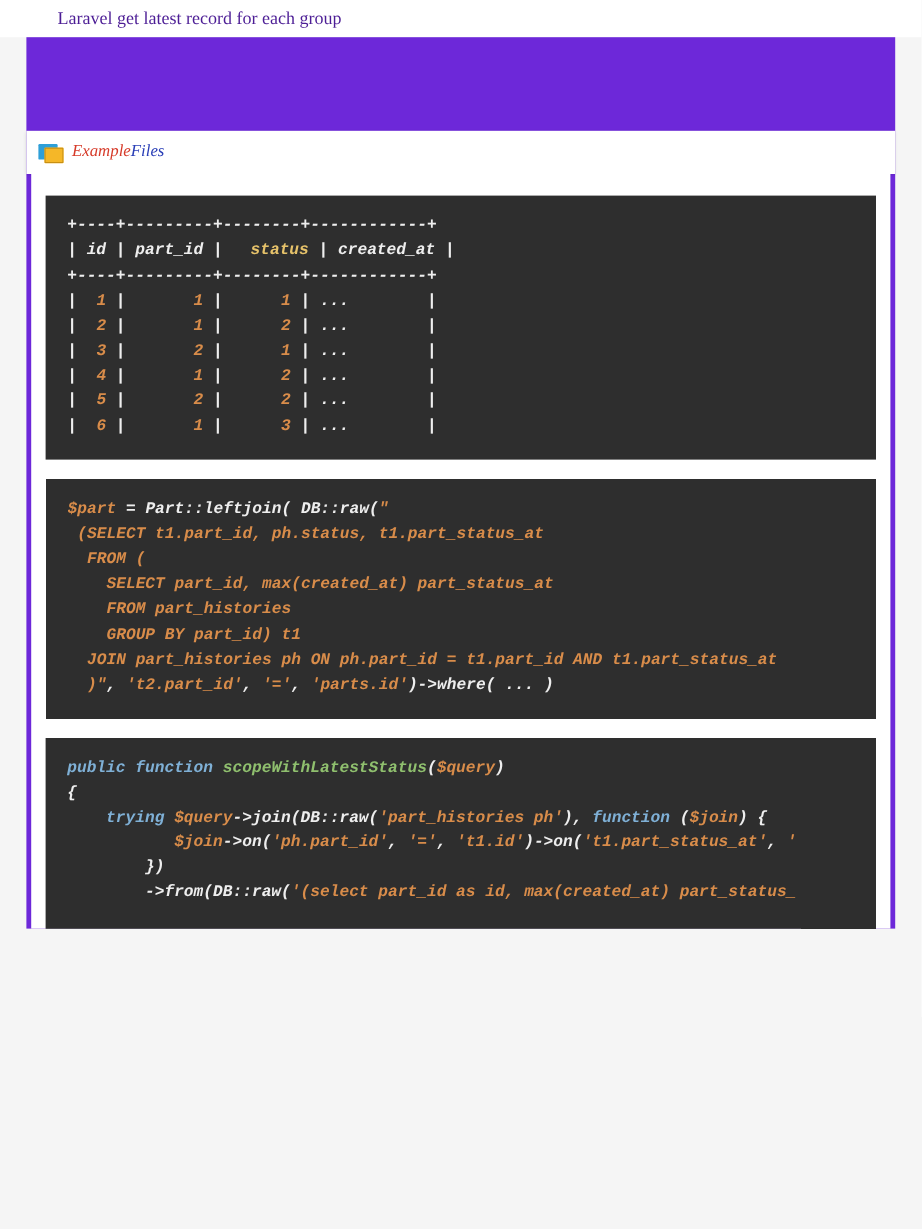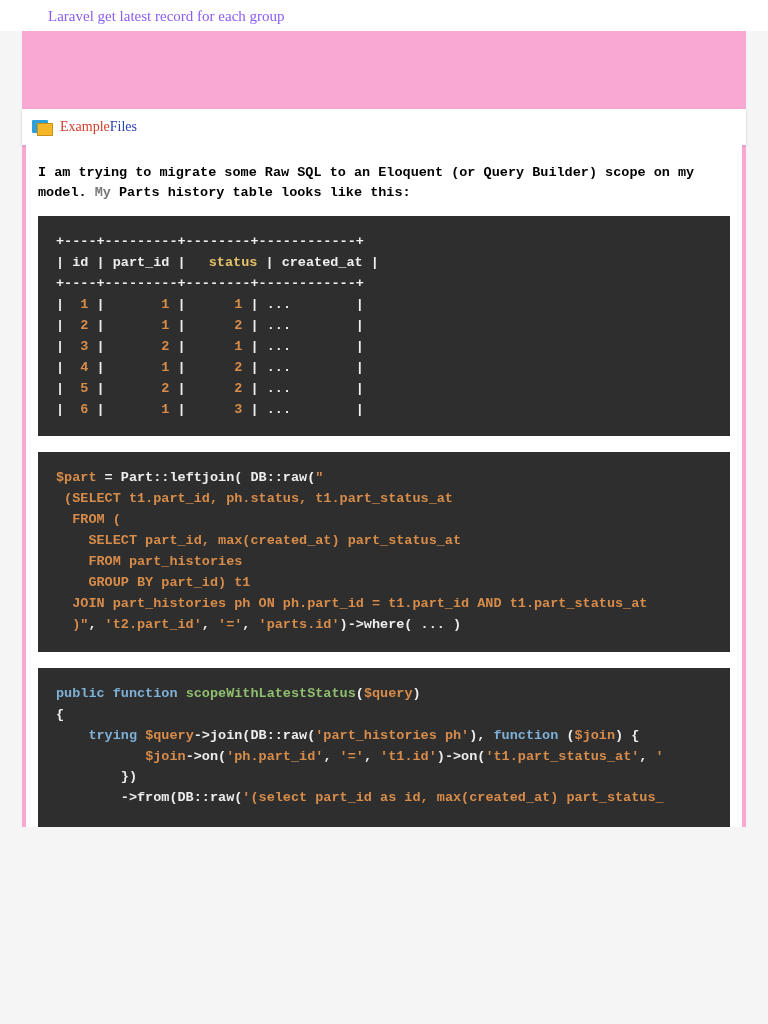--- a/index.html
+++ b/index.html
@@ -6,26 +6,27 @@
     margin: 0;
     padding: 0;
     font-family: Georgia, serif;
     background: #f5f5f5;
     width: 768px;
   }
   .page-title {
     font-family: Georgia, serif;
     font-size: 15px;
     padding: 8px 48px 6px 48px;
-    color: #8b5cf6;
+    color: #4c1d95;
     background: #fff;
   }
   .sheet {
     margin: 0 22px;
-    background: #f9a8d4;
+    background: #6d28d9;
+    font-style: italic;
   }
   .ad-gap {
     height: 78px;
   }
   .brand-bar {
     background: #fff;
     padding: 8px 10px;
     box-shadow: 0 1px 3px rgba(0,0,0,0.15);
     display: flex;
     align-items: center;
@@ -109,23 +110,20 @@
       <span class="fback"></span>
         <span class="ffront"></span>
     </span>
     <span class="brand-text">
       <span class="ex">Example</span><span class="fl">Files</span>
     </span>
   </div>
 
   <div class="content">
 
-    <p class="body-text">
-      <span>I am trying to migrate some Raw SQL to an Eloquent (or Query Builder) scope on my model.</span><span class="muted"> My</span><span> Parts history table looks like this:</span>
-    </p>
 
     <div class="code-block">+----+---------+--------+------------+
 | id | part_id | <span class="tok-hdr">status</span> | created_at |
 +----+---------+--------+------------+
 |  <span class="tok-num">1</span> |       <span class="tok-num">1</span> |      <span class="tok-num">1</span> | ...        |
 |  <span class="tok-num">2</span> |       <span class="tok-num">1</span> |      <span class="tok-num">2</span> | ...        |
 |  <span class="tok-num">3</span> |       <span class="tok-num">2</span> |      <span class="tok-num">1</span> | ...        |
 |  <span class="tok-num">4</span> |       <span class="tok-num">1</span> |      <span class="tok-num">2</span> | ...        |
 |  <span class="tok-num">5</span> |       <span class="tok-num">2</span> |      <span class="tok-num">2</span> | ...        |
 |  <span class="tok-num">6</span> |       <span class="tok-num">1</span> |      <span class="tok-num">3</span> | ...        |</div>

